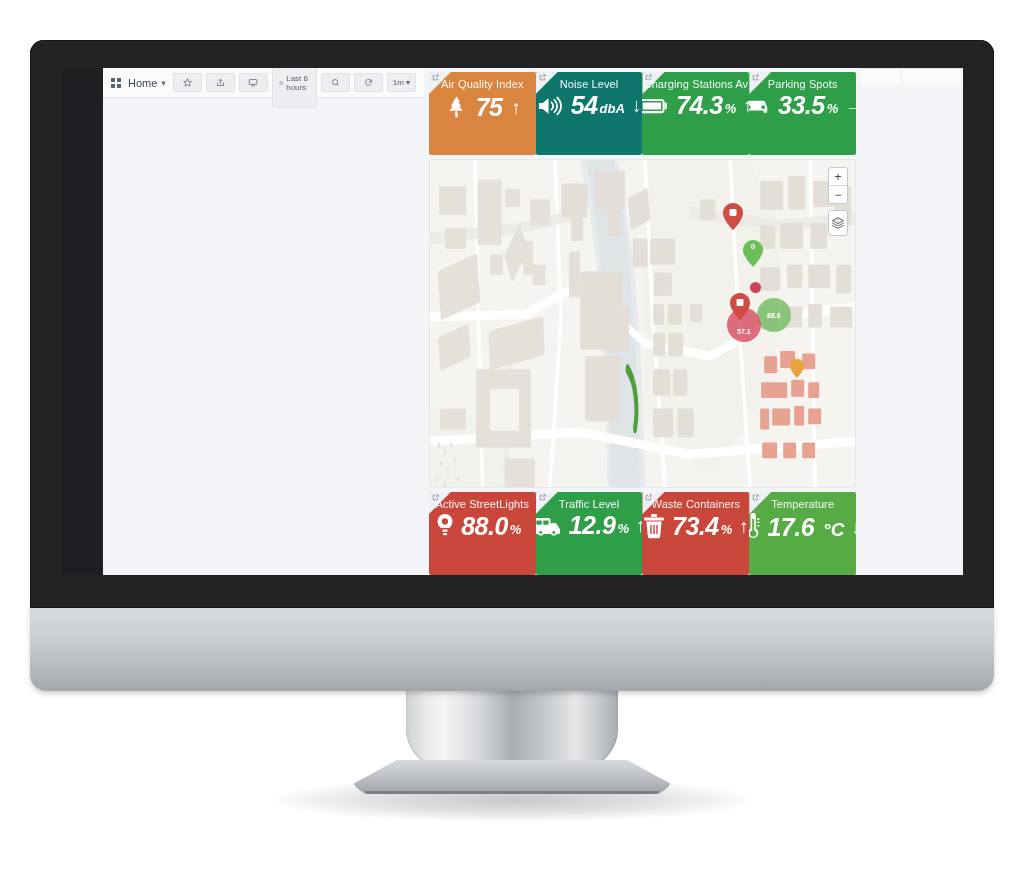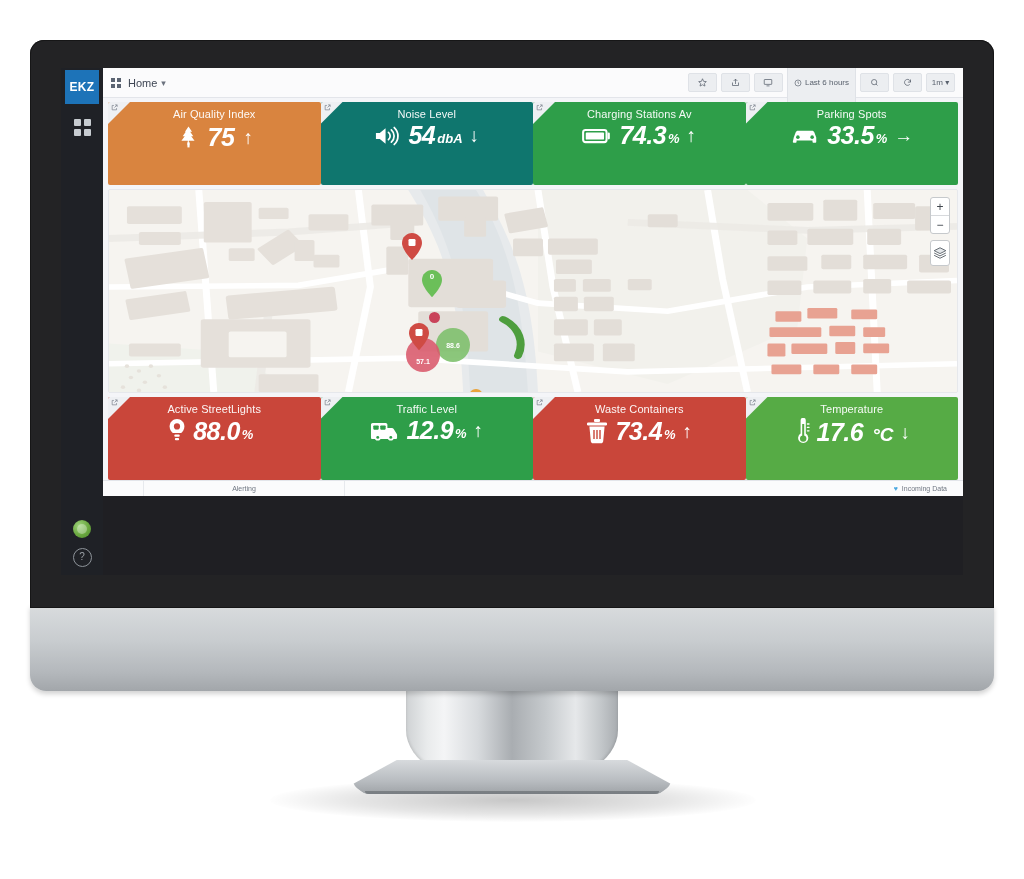--- a/index.html
+++ b/index.html
@@ -86,22 +86,22 @@
     border-radius:50%; background:rgba(255,255,255,.32);
   }
   .help-circle{
     width:17px;height:17px;border-radius:50%;
     border:1px solid #8d9399; color:#9aa0a6;
     font-size:10px; line-height:15px; text-align:center;
   }
 
   
   .dash{
-    position:absolute; left:42px; top:0; width:860px; height:428px;
-    background:#f4f5f8; display:flex; flex-direction:column;
+    position:absolute; left:42px; top:0; width:860px; height:507px;
+    background:#f4f5f8; display:flex; flex-direction:row;
   }
   .navbar{
     height:29px; background:#fbfbfc; border-bottom:1px solid #e3e5ea;
     display:flex; align-items:center; padding:0 8px; gap:7px;
   }
   .nav-grid{ display:grid; grid-template-columns:4px 4px; grid-template-rows:4px 4px; gap:2px; }
   .nav-grid i{ background:#5b6472; display:block; }
   .nav-title{ font-size:11px; color:#3f4654; }
   .nav-caret{ font-size:9px; color:#6b727e; margin-left:-3px; }
   .nav-right{ margin-left:auto; display:flex; align-items:center; gap:4px; }
@@ -190,35 +190,20 @@
 <div id="stage">
 
   <div class="monitor-shadow"></div>
   <div class="stand-neck"></div>
   <div class="stand-foot"></div>
   <div class="chin"></div>
   <div class="bezel"></div>
 
   <div class="screen">
 
-    <div class="sidemenu">
-      <div class="brand-logo">EKZ</div>
-      <div class="side-icon">
-        <span class="grid4">
-            <i></i>
-            <i></i>
-            <i></i>
-            <i></i>
-          </span>
-      </div>
-      <div class="side-bottom">
-        <div class="avatar"></div>
-        <div class="help-circle">?</div>
-      </div>
-    </div>
 
     <div class="dash">
 
       <div class="navbar">
         <span class="nav-grid">
             <i></i>
             <i></i>
             <i></i>
             <i></i>
           </span>

